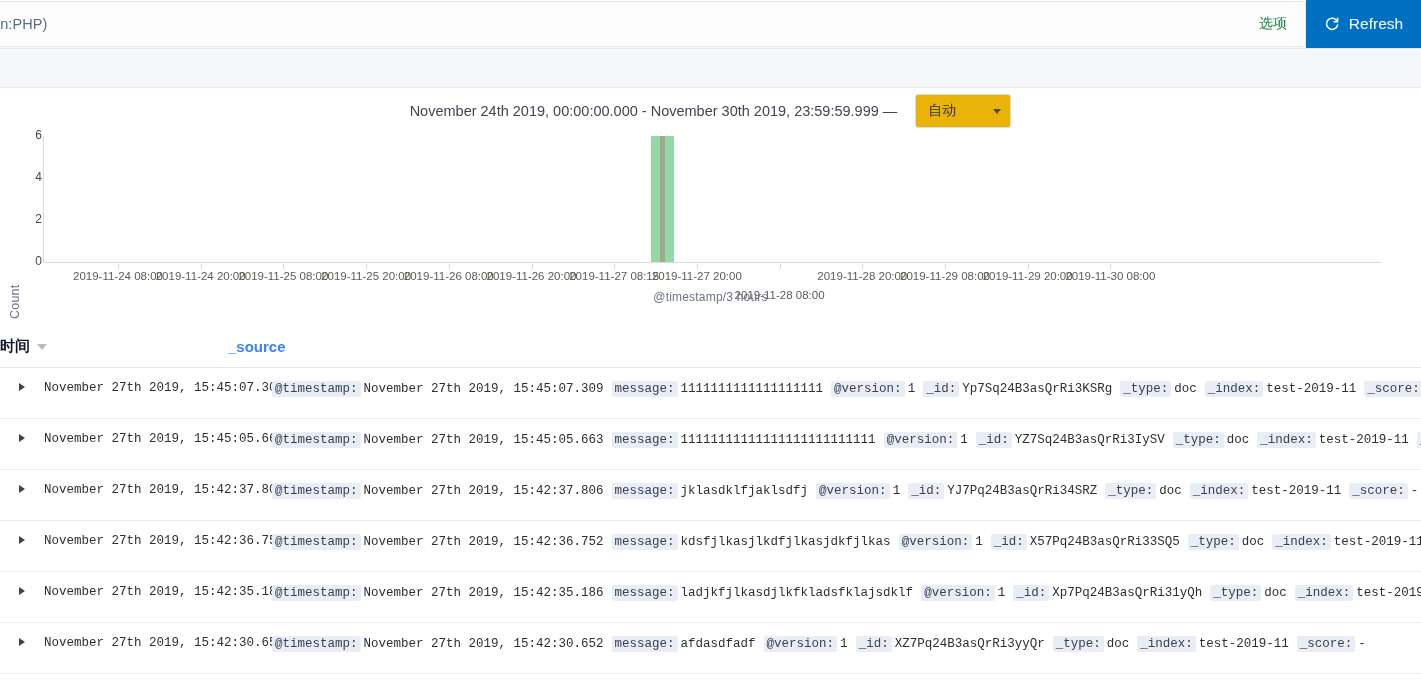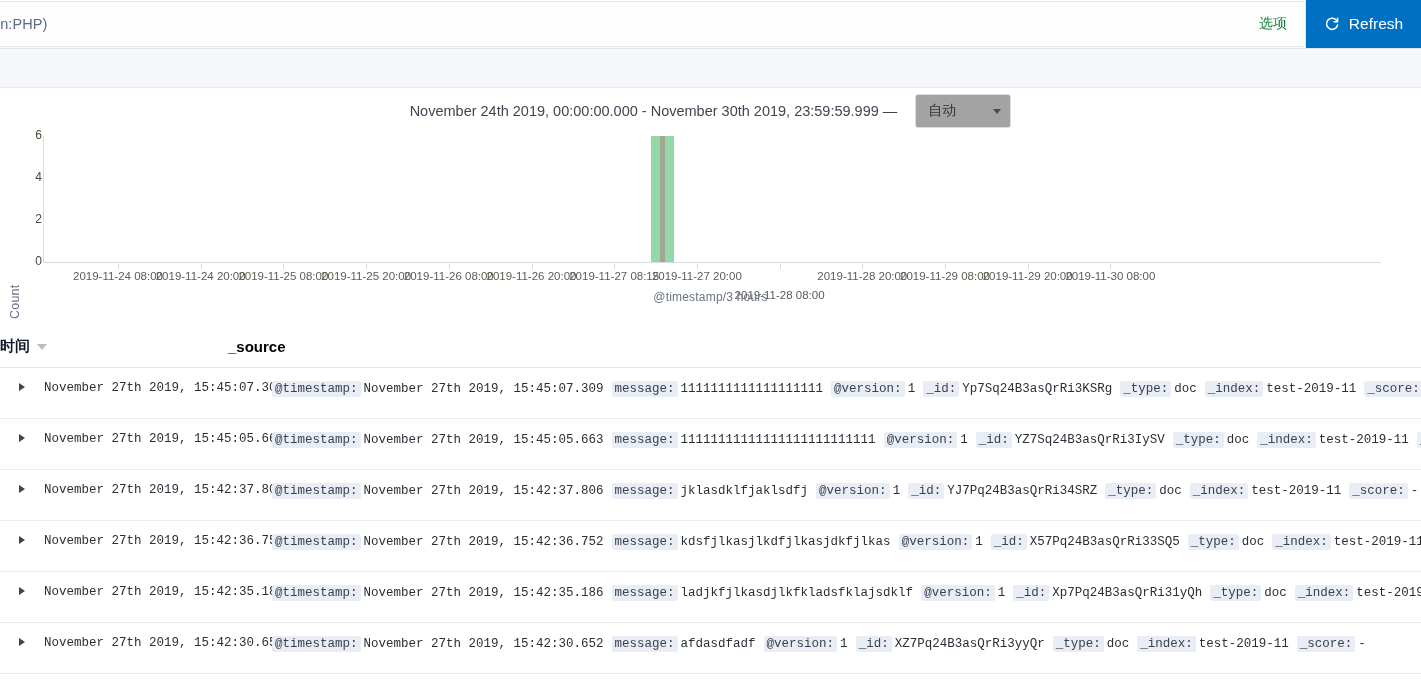--- a/index.html
+++ b/index.html
@@ -53,21 +53,21 @@
 
   
   .chart-wrap { position: absolute; left: 0; top: 88px; width: 1421px; height: 230px; }
   .range-row {
     position: absolute; left: 0; top: 0; width: 1421px; height: 46px;
     display: flex; align-items: center; justify-content: center; gap: 4px;
   }
   .range-text { font-size: 14.5px; color: #3f4551; margin-right: 14px; white-space: nowrap; }
   .interval-select {
     width: 96px; height: 34px; border: 1px solid #d9dce2; border-radius: 3px;
-    background: #a3a3a3; display: flex; align-items: center; justify-content: space-between;
+    background: #eab308; display: flex; align-items: center; justify-content: space-between;
     padding: 0 9px 0 12px; font-size: 14px; color: #333; cursor: pointer;
   }
   .caret { width:0;height:0;border-left:4.5px solid transparent;border-right:4.5px solid transparent;border-top:5.5px solid #4a4a4a; }
 
   .plot { position: absolute; left: 0; top: 46px; width: 1421px; height: 184px; }
   .ylabel {
     position: absolute; left: 8px; top: 185px;
     transform: rotate(-90deg); transform-origin: left top;
     font-size: 12.5px; color: #6a7385; letter-spacing: .2px;
   }
@@ -95,21 +95,21 @@
 
   
   .table { position: absolute; left: 0; top: 326px; width: 1421px; }
   .thead {
     height: 42px; border-bottom: 1px solid #e3e6eb;
     display: flex; align-items: center;
   }
   .th-time { width: 228px; display:flex; align-items:center; gap:7px; }
   .th-label { font-size: 15px; color: #111827; font-weight: 600; }
   .sort-caret { width:0;height:0;border-left:5px solid transparent;border-right:5px solid transparent;border-top:6px solid #b6bcc6; }
-  .th-src { font-size: 15px; color: #000000; font-weight: 600; padding-left: 0px; }
+  .th-src { font-size: 15px; color: #3b82f6; font-weight: 600; padding-left: 0px; }
 
   .row {
     border-bottom: 1px solid #e9ecf1;
     display: flex; align-items: flex-start;
     padding: 12px 0 13px 0;
     min-height: 51px;
   }
   .cell-expand { width: 44px; padding-top: 3px; display:flex; justify-content:center; }
   .tri { width:0;height:0;border-top:4.5px solid transparent;border-bottom:4.5px solid transparent;border-left:6px solid #3d4451; cursor:pointer; }
   .cell-time {

